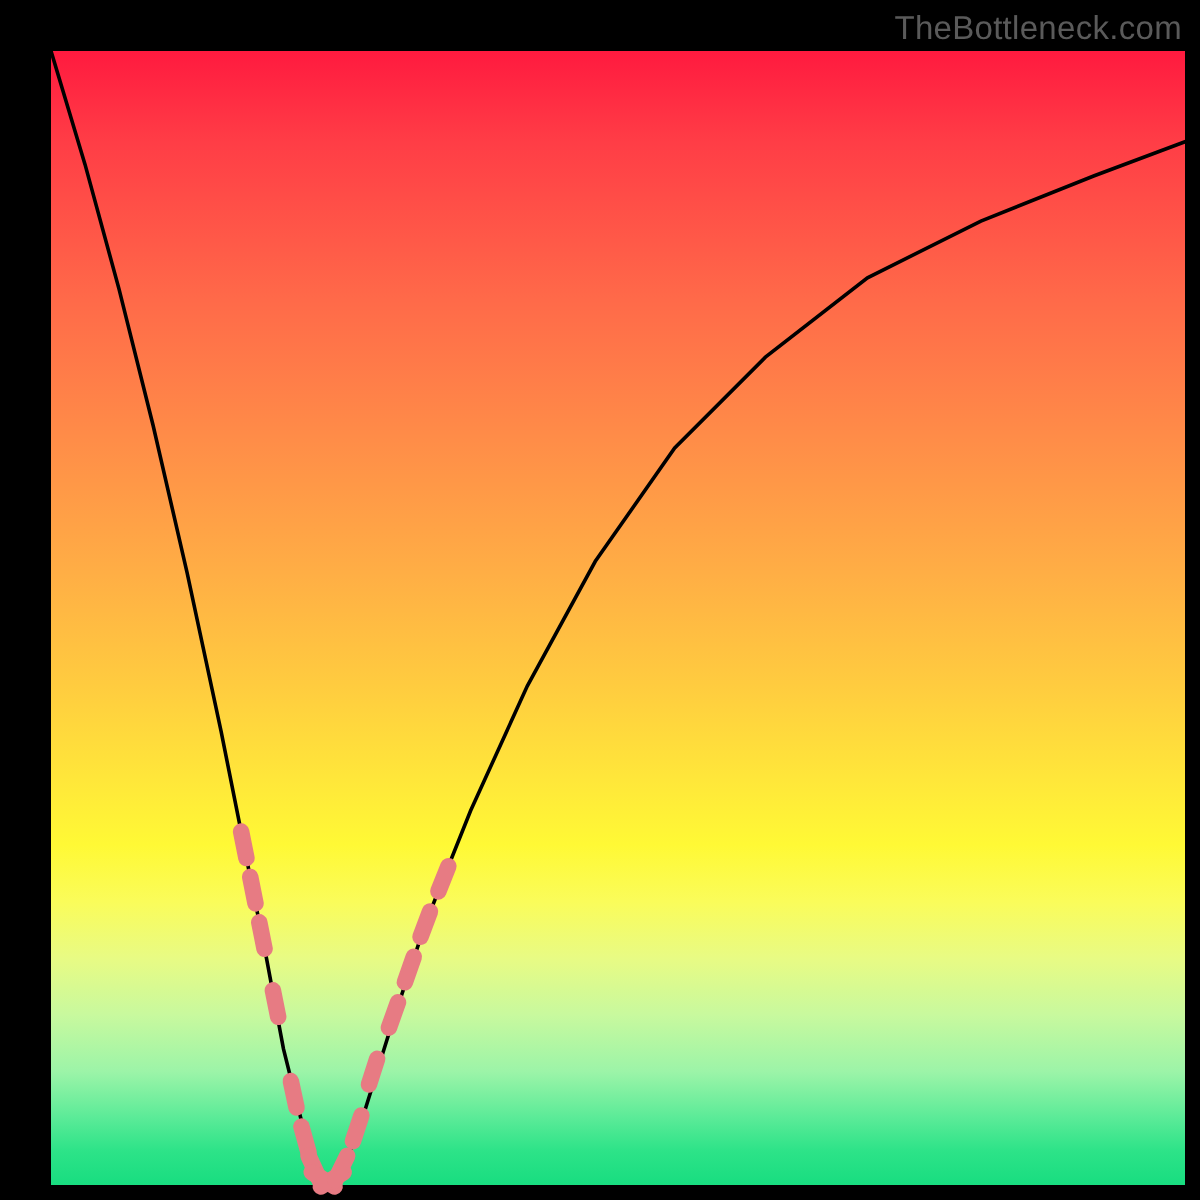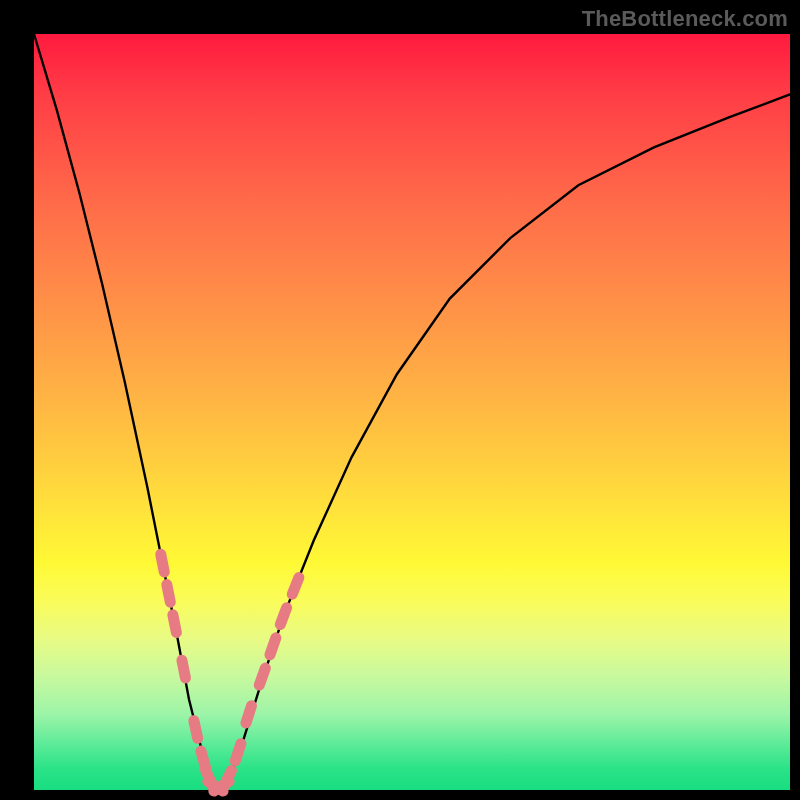--- a/index.html
+++ b/index.html
@@ -44,21 +44,21 @@
       #2de388 97%,
       #18dd80 100%
     );
   }
   .watermark {
     position: absolute;
     top: 6px;
     right: 12px;
     color: #5a5a5a;
     font-size: 22px;
-    font-weight: 700;
+    font-weight: 400;
     letter-spacing: 0.2px;
     user-select: none;
   }
   svg.curve {
     position: absolute;
     left: 0;
     top: 0;
     width: 756px;
     height: 756px;
     overflow: visible;

